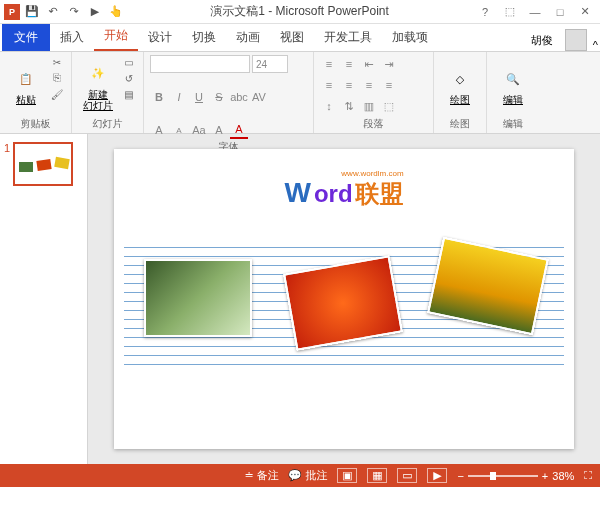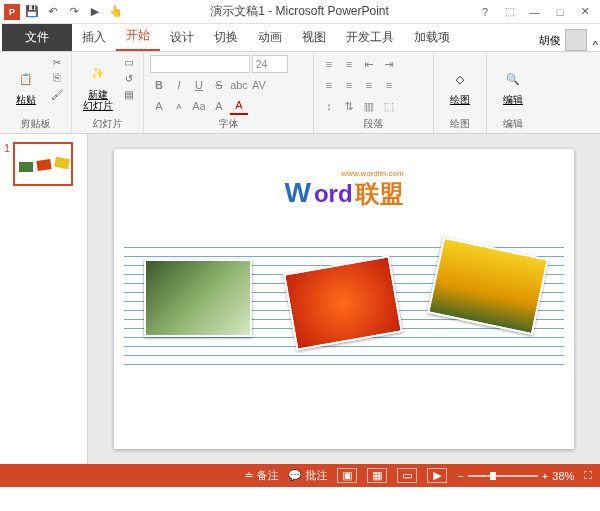--- a/index.html
+++ b/index.html
@@ -3,24 +3,24 @@
 <meta charset="utf-8">
 <style>
 *{box-sizing:border-box;margin:0;padding:0;font-family:"Microsoft YaHei",sans-serif;font-size:11px;}
 body{width:600px;height:511px;background:#fff;overflow:hidden;}
 .titlebar{height:24px;background:#fff;border-bottom:1px solid #e0e0e0;display:flex;align-items:center;padding:0 4px;gap:3px;}
 .titlebar .ico{width:16px;height:16px;background:#d24726;color:#fff;font-size:9px;font-weight:bold;display:flex;align-items:center;justify-content:center;}
 .titlebar .qat{width:18px;height:18px;display:flex;align-items:center;justify-content:center;color:#555;}
 .titlebar .spacer{flex:1;text-align:center;color:#444;font-size:12px;}
 .titlebar .winbtn{width:22px;height:18px;display:flex;align-items:center;justify-content:center;color:#666;}
 .tabbar{height:28px;background:#fff;display:flex;align-items:flex-end;padding:0 2px;border-bottom:1px solid #d4d4d4;}
-.tabbar .file{background:#404040;color:#fff;padding:5px 23px;font-size:12px;margin-top:48px;}
+.tabbar .file{background:#1d4ed8;color:#fff;padding:5px 12px;font-size:12px;margin-top:48px;}
 .tabbar .tab{padding:5px 10px;color:#444;font-size:12px;cursor:pointer;}
 .tabbar .tab.active{color:#d24726;border-bottom:2px solid #d24726;}
-.tabbar .user{margin-left:auto;display:flex;align-items:center;gap:4px;padding:0 6px;}
+.tabbar .user{margin-left:auto;display:flex;align-items:center;gap:12px;padding:0 6px;}
 .tabbar .avatar{width:22px;height:22px;background:#ddd;border:1px solid #bbb;}
 .ribbon{height:82px;background:#f5f5f5;border-bottom:1px solid #d4d4d4;display:flex;}
 .group{border-right:1px solid #ddd;padding:3px 6px 2px 6px;display:flex;flex-direction:column;justify-content:space-between;}
 .group .body{display:flex;gap:3px;flex:1;}
 .group .lbl{text-align:center;color:#666;font-size:10px;padding-top:1px;}
 .bigbtn{display:flex;flex-direction:column;align-items:center;justify-content:center;width:40px;gap:2px;}
 .bigbtn .gicon{width:26px;height:26px;display:flex;align-items:center;justify-content:center;}
 .bigbtn .gt{font-size:10px;text-align:center;line-height:11px;text-decoration:underline;}
 .minibtn{width:16px;height:14px;display:flex;align-items:center;justify-content:center;color:#666;font-size:10px;}
 .col{display:flex;flex-direction:column;gap:2px;}
@@ -116,21 +116,21 @@
       </div>
       <div class="col">
         <div class="minibtn">▭</div>
         <div class="minibtn">↺</div>
         <div class="minibtn">▤</div>
       </div>
     </div>
     <div class="lbl">幻灯片</div>
   </div>
   <div class="group" style="min-width:170px;">
-    <div class="body col" style="gap:3px;">
+    <div class="body col" style="gap:15px;">
       <div class="row">
         <div class="fontsel"></div>
         <div class="sizesel">24</div>
       </div>
       <div class="row">
         <div class="fbtn" style="font-weight:bold;">B</div>
         <div class="fbtn" style="font-style:italic;">I</div>
         <div class="fbtn" style="text-decoration:underline;">U</div>
         <div class="fbtn" style="text-decoration:line-through;">S</div>
         <div class="fbtn">abc</div>

